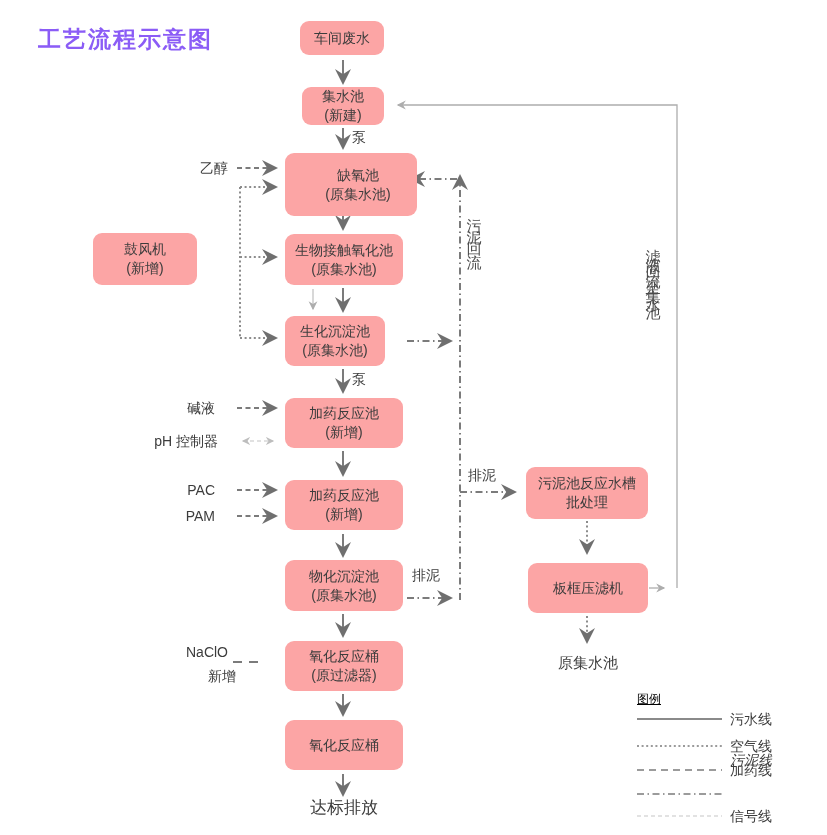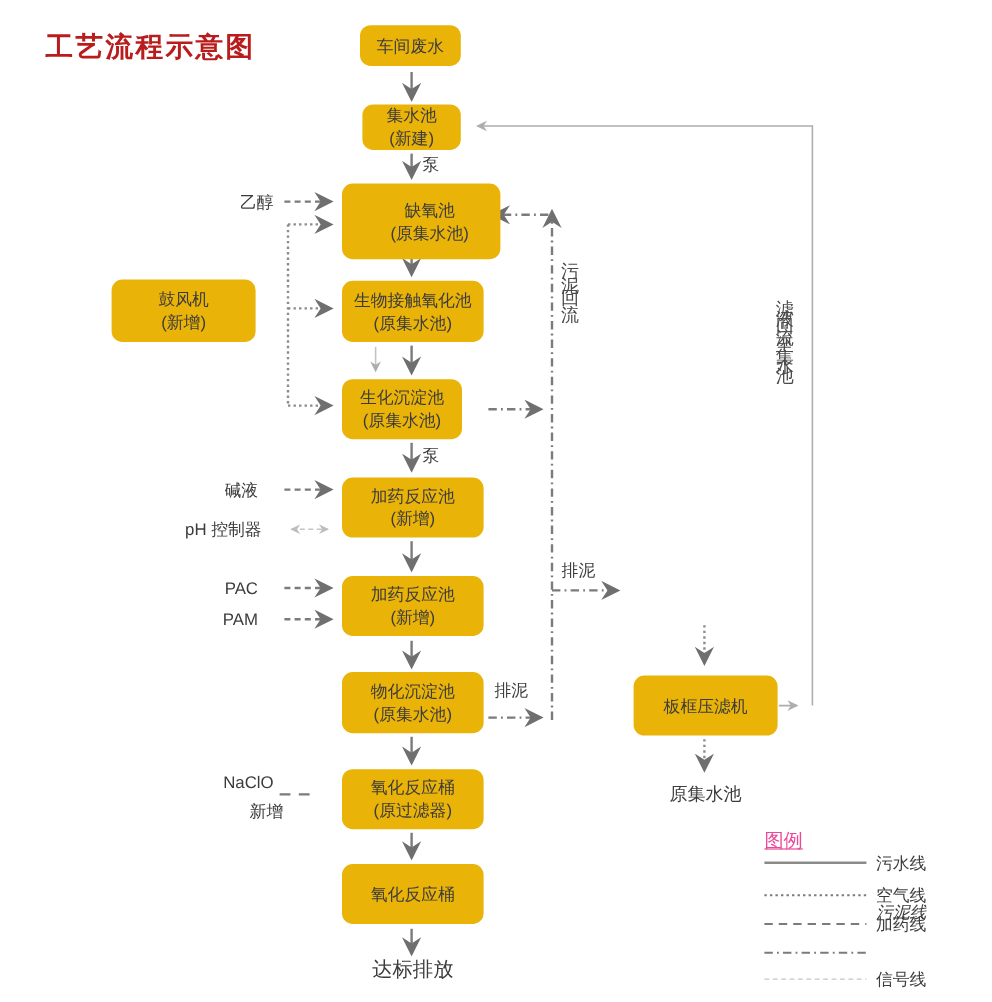--- a/index.html
+++ b/index.html
@@ -2,35 +2,35 @@
 <html><head>
 <meta charset="utf-8">
 <style>
   html,body{margin:0;padding:0;background:#ffffff;}
   #stage{
     position:relative;width:827px;height:835px;background:#ffffff;overflow:hidden;
     font-family:"Liberation Sans","DejaVu Sans",sans-serif;color:#3c3c3c;
   }
   #wires{position:absolute;left:0;top:0;z-index:1;}
   .box{
-    position:absolute;z-index:2;background:#eab308;border-radius:9px;
+    position:absolute;z-index:2;background:#fca5a5;border-radius:9px;
     display:flex;align-items:center;justify-content:center;text-align:center;
     font-size:14px;line-height:19px;color:#3c3c3c;white-space:pre-line;
   }
   .lbl{position:absolute;z-index:2;font-size:14px;line-height:16px;color:#3c3c3c;white-space:nowrap;}
   .lbl.r{text-align:right;}
   .vlbl{
     position:absolute;z-index:2;font-size:15px;color:#4a4a4a;
     writing-mode:vertical-rl;text-orientation:upright;white-space:nowrap;
   }
   .title{
     position:absolute;z-index:2;left:38px;top:24px;font-size:23px;font-weight:bold;
-    color:#b91c1c;letter-spacing:2px;
+    color:#8b5cf6;letter-spacing:2px;
   }
-  .legend-title{position:absolute;z-index:2;font-size:16px;color:#ec4899;text-decoration:underline;}
+  .legend-title{position:absolute;z-index:2;font-size:12px;color:#000000;text-decoration:underline;}
 </style>
 </head>
 <body>
 
 <div id="stage">
 
   <svg id="wires" width="827" height="835" viewBox="0 0 827 835">
     <defs>
       <marker id="ah" markerWidth="10" markerHeight="10" refX="6.5" refY="4" orient="auto">
         <path d="M0,0 L8,4 L0,8 L2.6,4 Z" fill="#6f6f6f"></path>
@@ -116,22 +116,24 @@
   <div class="box" style="left:285px;top:398px;width:118px;height:50px;">加药反应池
 (新增)</div>
   <div class="box" style="left:285px;top:480px;width:118px;height:50px;">加药反应池
 (新增)</div>
   <div class="box" style="left:285px;top:560px;width:118px;height:51px;">物化沉淀池
 (原集水池)</div>
   <div class="box" style="left:285px;top:641px;width:118px;height:50px;">氧化反应桶
 (原过滤器)</div>
   <div class="box" style="left:285px;top:720px;width:118px;height:50px;">氧化反应桶</div>
 
-  <div class="box" style="left:93px;top:233px;width:120px;height:52px;">鼓风机
+  <div class="box" style="left:93px;top:233px;width:104px;height:52px;">鼓风机
 (新增)</div>
+  <div class="box" style="left:526px;top:467px;width:122px;height:52px;">污泥池反应水槽
+批处理</div>
   <div class="box" style="left:528px;top:563px;width:120px;height:50px;">板框压滤机</div>
 
   <div class="lbl" style="left:352px;top:129px;">泵</div>
   <div class="lbl" style="left:352px;top:371px;">泵</div>
 
   <div class="lbl r" style="left:160px;top:160px;width:68px;">乙醇</div>
   <div class="lbl r" style="left:145px;top:400px;width:70px;">碱液</div>
   <div class="lbl r" style="left:120px;top:433px;width:98px;">pH 控制器</div>
   <div class="lbl r" style="left:145px;top:482px;width:70px;">PAC</div>
   <div class="lbl r" style="left:145px;top:508px;width:70px;">PAM</div>

